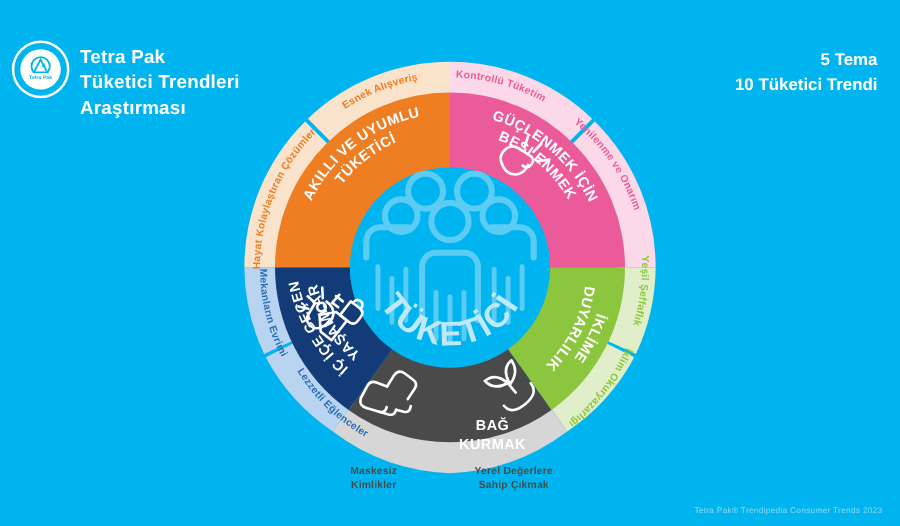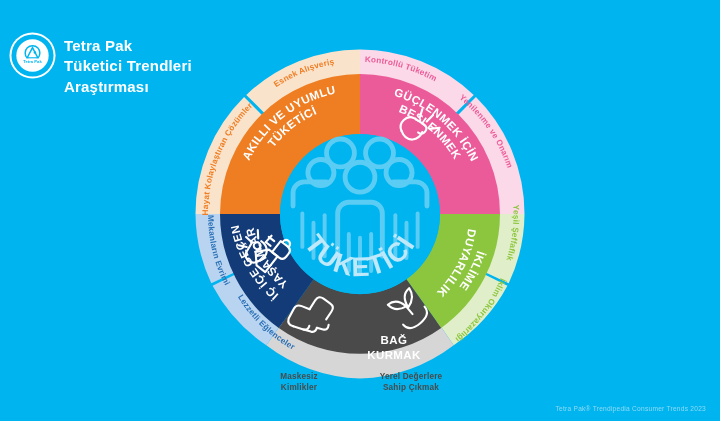--- a/index.html
+++ b/index.html
@@ -72,20 +72,22 @@
       </g>
       <rect x="30" y="56" width="40" height="11" fill="#ffffff"></rect>
       <text x="50" y="65" font-size="8.5" font-weight="bold" fill="#00b5ef" text-anchor="middle" font-family="Liberation Sans, sans-serif">Tetra Pak</text>
     </svg>
   </div>
 
   <div class="brand-block">Tetra Pak
 Tüketici Trendleri
 Araştırması</div>
 
+  <div class="counts">5 Tema
+10 Tüketici Trendi</div>
 
   <div id="wheel">
     <svg viewBox="0 0 384 372" width="384" height="372">
       <defs>
 
         <path id="t0a" d="M 69 186 a 123 123 0 0 1 123 -123" fill="none"></path>
         <path id="t0b" d="M 83 186 a 109 109 0 0 1 109 -109" fill="none"></path>
 
         <path id="t1a" d="M 192 63 a 123 123 0 0 1 123 123" fill="none"></path>
         <path id="t1b" d="M 192 77 a 109 109 0 0 1 109 109" fill="none"></path>

